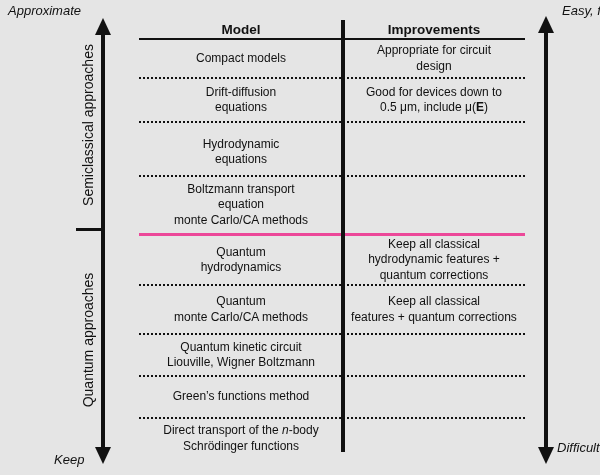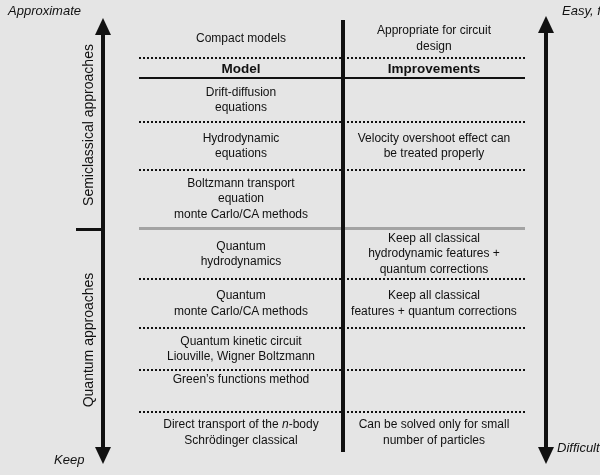--- a/index.html
+++ b/index.html
@@ -24,33 +24,33 @@
     position:absolute; height:20px; line-height:20px; text-align:center;
     font-size:14px; color:#111; transform:rotate(-90deg); white-space:nowrap;
   }
   
   .table {
     position:absolute; left:139px; top:20px; width:386px;
   }
   .trow { display:flex; box-sizing:border-box; }
   .trow.dotted { border-bottom:2px dotted #111; }
   .trow.solid  { border-bottom:2px solid #111; }
-  .trow.thick  { border-bottom:3px solid #a3a3a3; }
+  .trow.thick  { border-bottom:3px solid #ec4899; }
   .cell {
     display:flex; align-items:center; justify-content:center;
     text-align:center; white-space:pre-line;
     font-size:12px; line-height:1.26; color:#111;
     box-sizing:border-box; padding:1px 4px;
   }
   .cell.model { width:204px; }
   .cell.imp   { width:182px; }
   .hdr { font-weight:bold; font-size:13.5px; }
   .h-header{ height:20px; } .h-r0{ height:39px; } .h-r1{ height:44px; }
-  .h-r2{ height:48px; } .h-r3{ height:59px; } .h-r4{ height:50px; }
-  .h-r5{ height:49px; } .h-r6{ height:42px; } .h-r7{ height:42px;flex-direction:column; }
+  .h-r2{ height:48px;margin-top:6px; } .h-r3{ height:59px; } .h-r4{ height:50px; }
+  .h-r5{ height:49px; } .h-r6{ height:42px; } .h-r7{ height:42px; }
   .h-r8{ height:39px; }
   .col-divider { position:absolute; left:341px; top:20px; width:4px; height:432px; background:#111; }
   .ital { font-style:italic; }
   b { font-weight:bold; }
 </style>
 </head>
 <body>
 
 <div class="canvas">
 
@@ -70,41 +70,41 @@
   <div class="vert-label" style="width:160px; left:8px; top:330px;">Quantum approaches</div>
 
   <div>
     <div class="arrow-head up" style="left:538px; top:16px;"></div>
     <div class="arrow-line" style="left:544px; top:31px; height:418px;"></div>
     <div class="arrow-head down" style="left:538px; top:447px;"></div>
   </div>
 
   <div class="table">
 
+    <div class="trow solid h-header">
+      <div class="cell model hdr">Model</div>
+      <div class="cell imp hdr">Improvements</div>
+    </div>
+
     <div class="trow dotted h-r0">
       <div class="cell model">Compact models</div>
       <div class="cell imp">Appropriate for circuit
 design</div>
     </div>
 
-    <div class="trow solid h-header">
-      <div class="cell model hdr">Model</div>
-      <div class="cell imp hdr">Improvements</div>
-    </div>
-
     <div class="trow dotted h-r1">
       <div class="cell model">Drift-diffusion
 equations</div>
+      <div class="cell imp"><div><span>Good for devices down to
+0.5 μm, include μ(</span><b>E</b><span>)</span></div></div>
     </div>
 
     <div class="trow dotted h-r2">
       <div class="cell model">Hydrodynamic
 equations</div>
-      <div class="cell imp">Velocity overshoot effect can
-be treated properly</div>
     </div>
 
     <div class="trow thick h-r3">
       <div class="cell model">Boltzmann transport
 equation
 monte Carlo/CA methods</div>
     </div>
 
     <div class="trow dotted h-r4">
       <div class="cell model">Quantum
@@ -125,22 +125,20 @@
       <div class="cell model">Quantum kinetic circuit
 Liouville, Wigner Boltzmann</div>
     </div>
 
     <div class="trow dotted h-r7">
       <div class="cell model">Green’s functions method</div>
     </div>
 
     <div class="trow h-r8">
       <div class="cell model"><div><span>Direct transport of the </span><span class="ital">n</span><span>-body
-Schrödinger classical</span></div></div>
-      <div class="cell imp">Can be solved only for small
-number of particles</div>
+Schrödinger functions</span></div></div>
     </div>
 
   </div>
 
   <div class="col-divider"></div>
 
 </div>
 
 </body></html>

